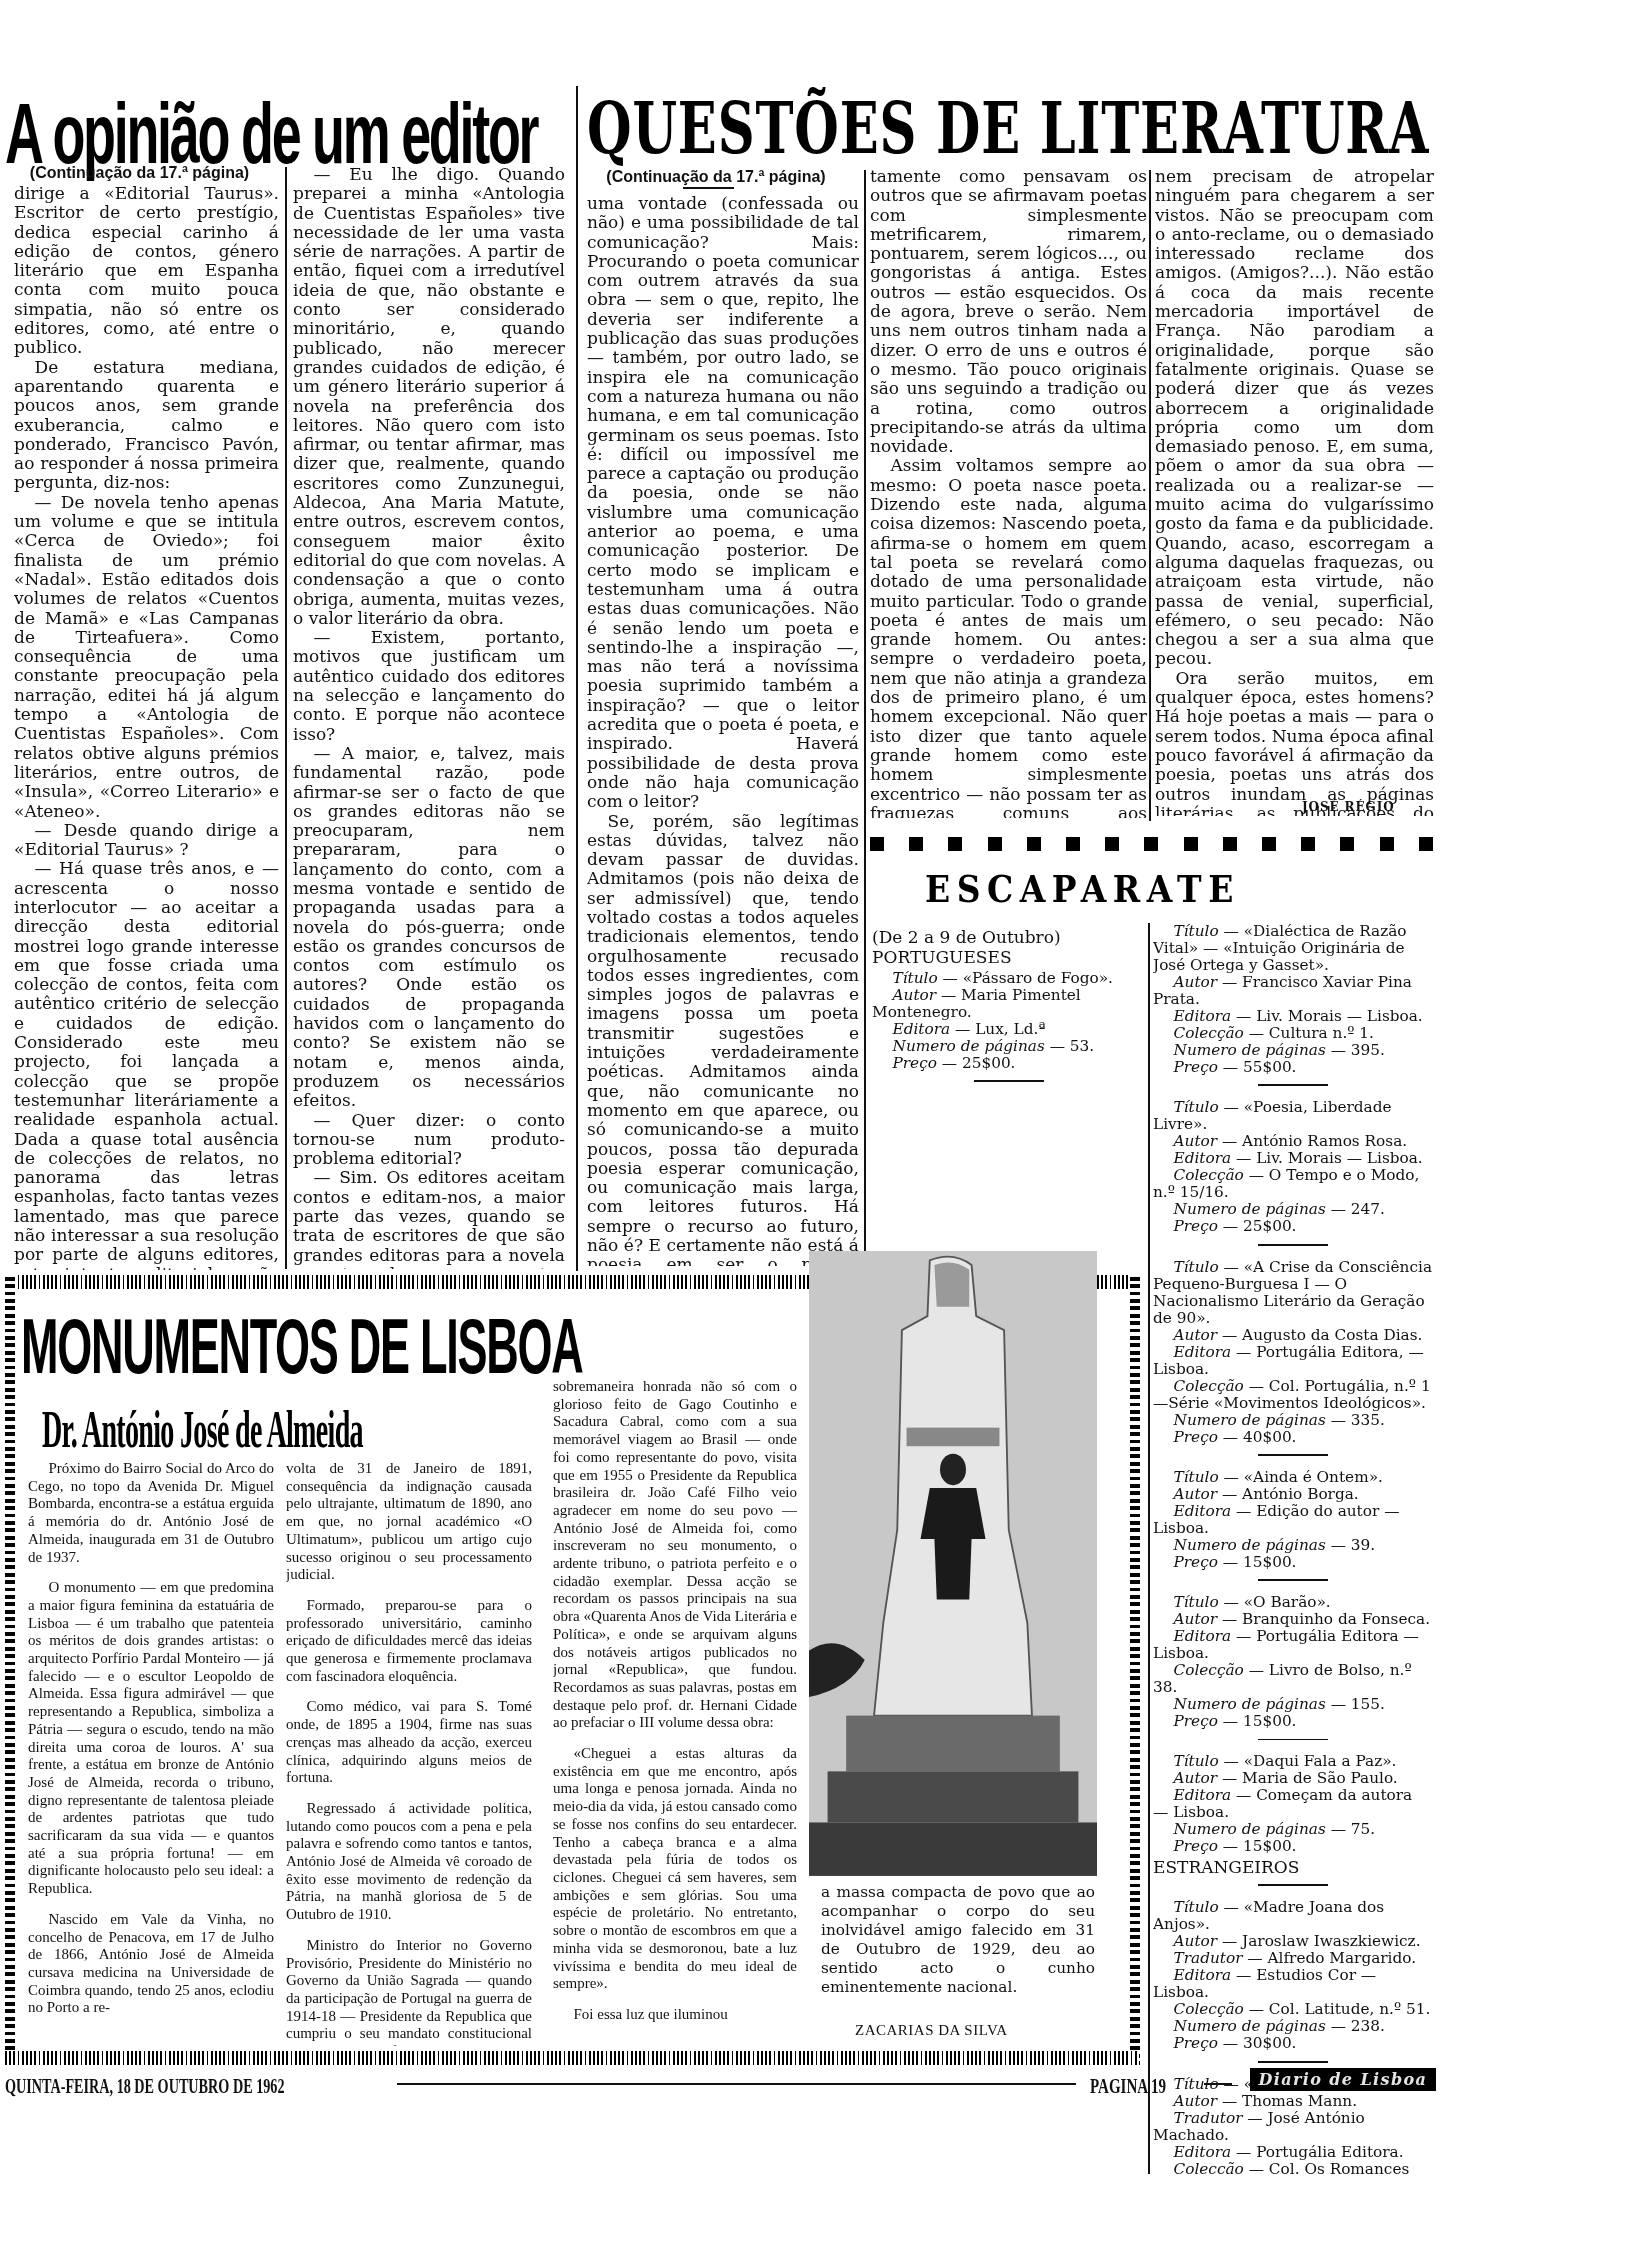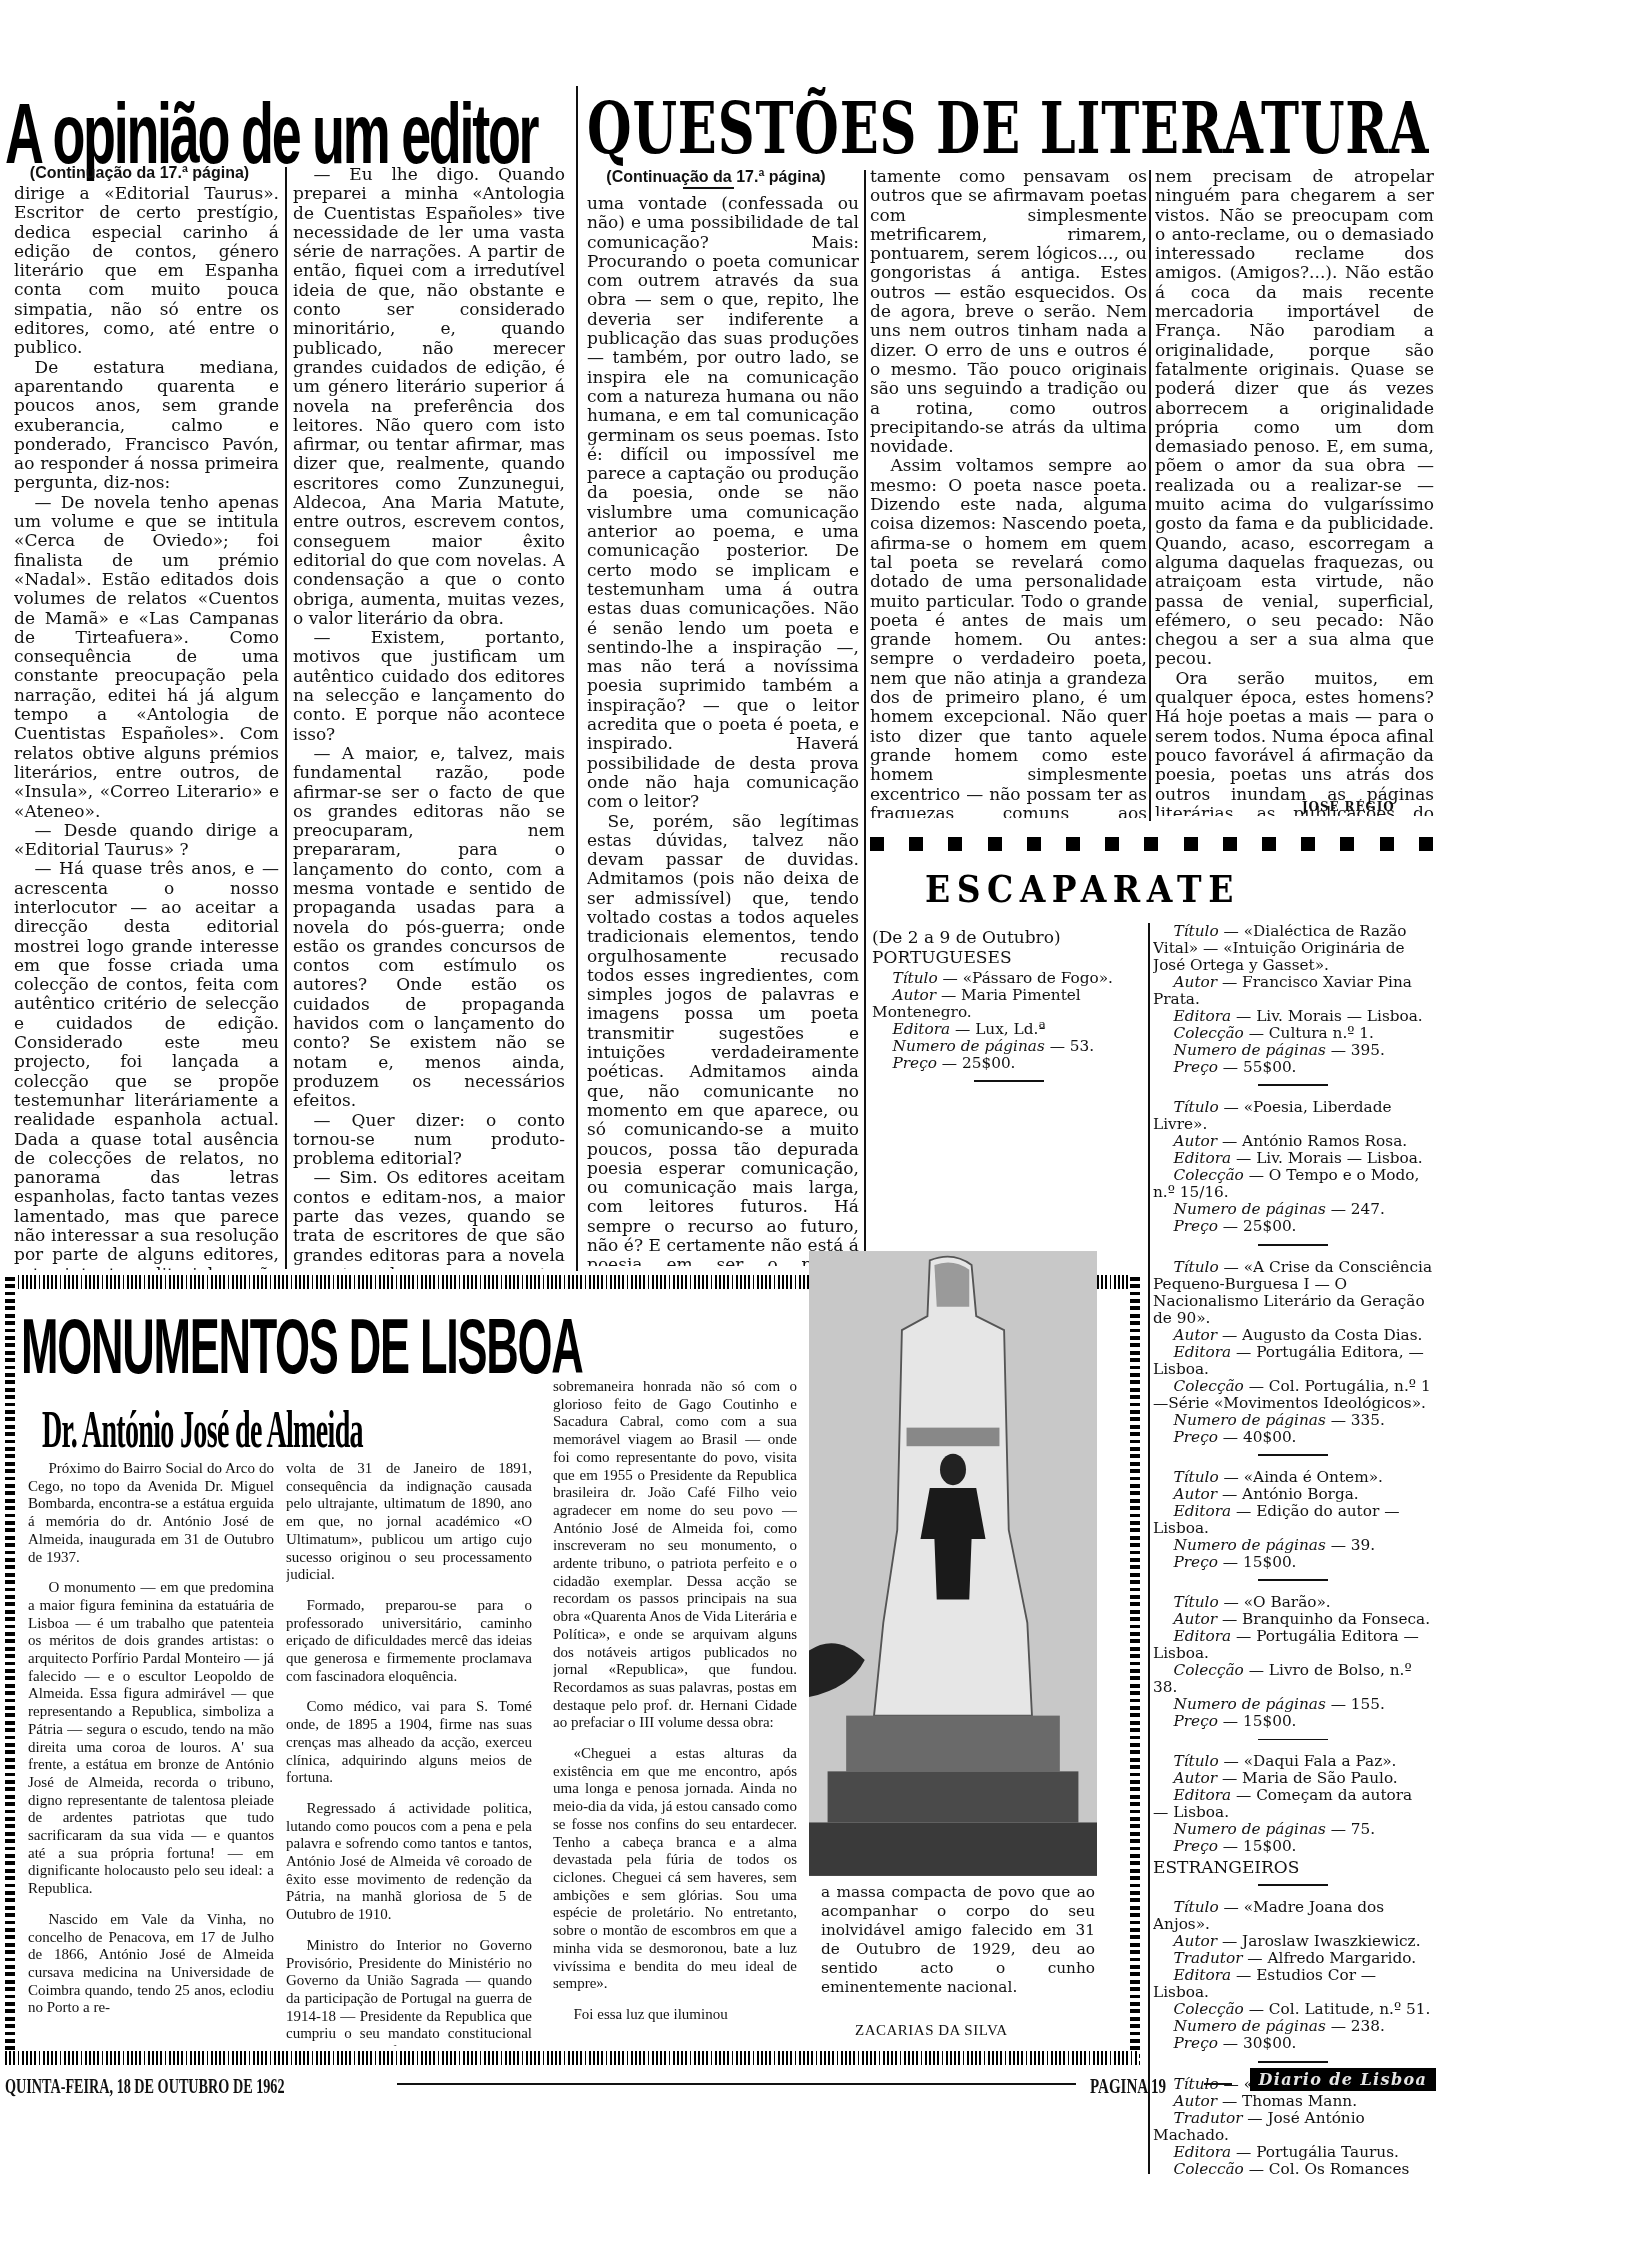--- a/index.html
+++ b/index.html
@@ -203,21 +203,21 @@
       <p class="f"><span class="k">Editora</span><span> — Estudios Cor — Lisboa.</span></p>
       <p class="f"><span class="k">Colecção</span><span> — Col. Latitude, n.º 51.</span></p>
       <p class="f"><span class="k">Numero de páginas</span><span> — 238.</span></p>
       <p class="f"><span class="k">Preço</span><span> — 30$00.</span></p>
     </div>
     <div class="book-sep"></div>
     <div class="book">
       <p class="f"><span class="k">Título</span><span> — «Sua Alteza Real».</span></p>
       <p class="f"><span class="k">Autor</span><span> — Thomas Mann.</span></p>
       <p class="f"><span class="k">Tradutor</span><span> — José António Machado.</span></p>
-      <p class="f"><span class="k">Editora</span><span> — Portugália Taurus.</span></p>
+      <p class="f"><span class="k">Editora</span><span> — Portugália Editora.</span></p>
       <p class="f"><span class="k">Colecção</span><span> — Col. Os Romances Universais, vol. XXVIII.</span></p>
     </div>
   </div>
 
 <div class="hatch-h" style="left:4.6px; top:1275px; width:1134px;"></div>
 <div class="hatch-v" style="left:4.6px; top:1275px; height:790px;"></div>
 <div class="hatch-v" style="left:1130px; top:1275px; height:790px;"></div>
 <div class="hatch-h" style="left:4.6px; top:2051px; width:1134px;"></div>
 
 <div class="abs headline-sans" style="left:21px; top:1302px; font-size:50px; transform: scale(0.9,1.55); letter-spacing:-1.4px;">MONUMENTOS DE LISBOA</div>

